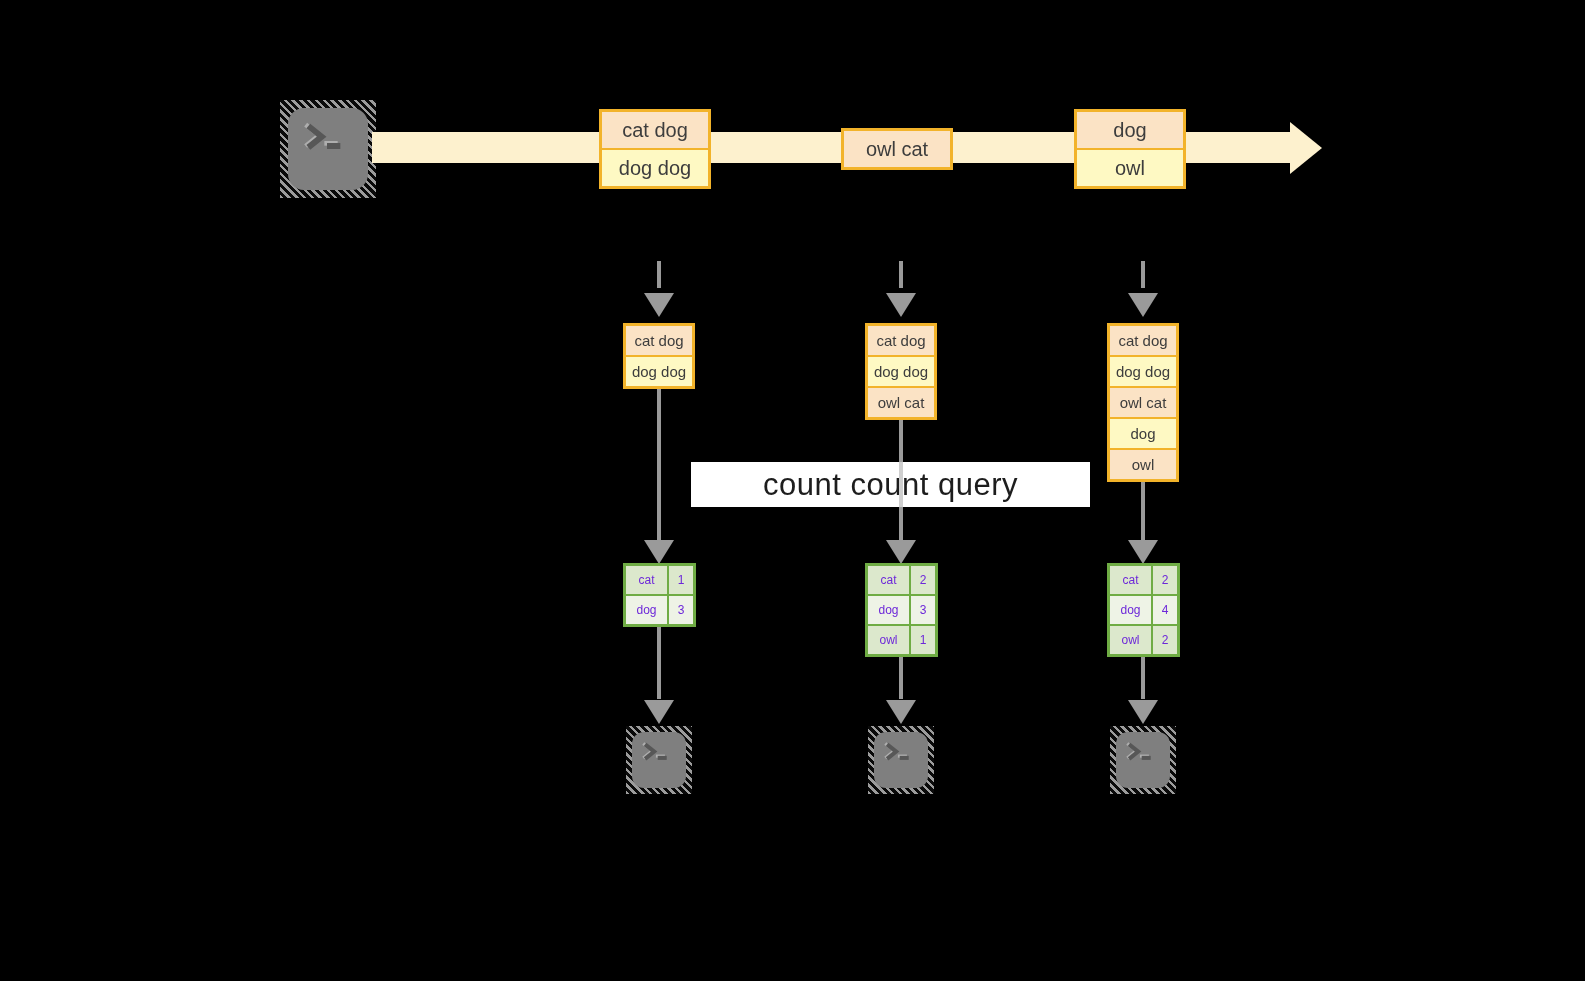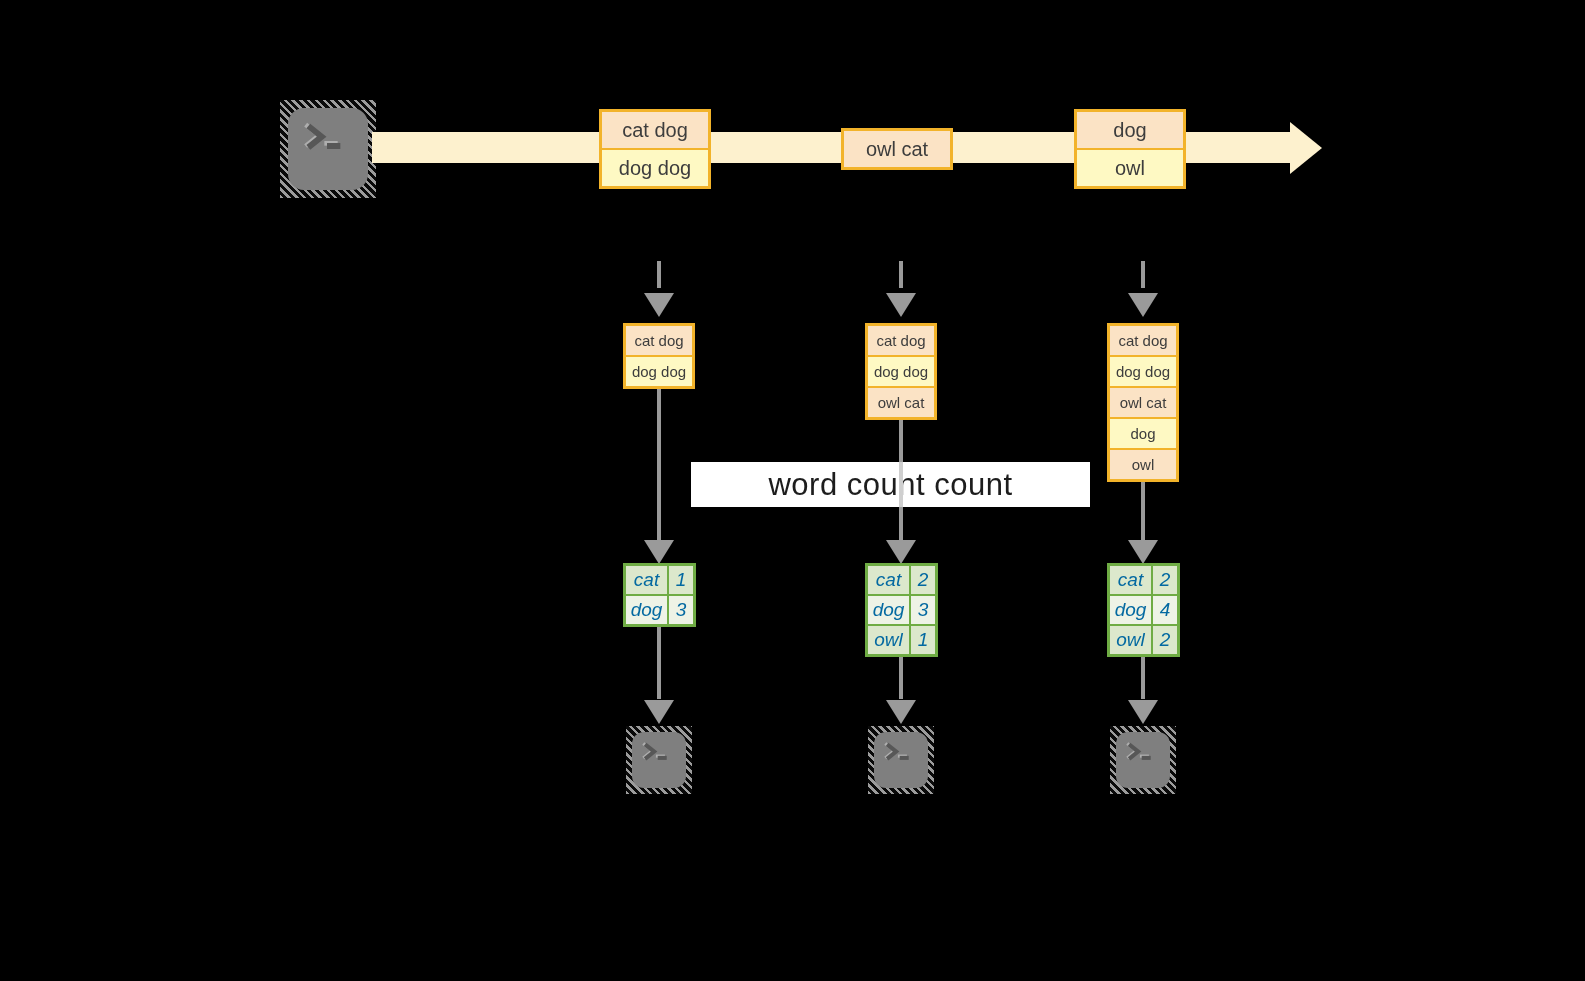--- a/index.html
+++ b/index.html
@@ -30,21 +30,21 @@
   .stack .ocell{height:29px;font-size:15px;}
 
   
   .stem{position:absolute;width:4px;background:#9a9a9a;z-index:1;}
   .ah{position:absolute;width:0;height:0;border-left:15px solid transparent;border-right:15px solid transparent;
       border-top:24px solid #9a9a9a;z-index:1;}
 
   
   .gtable{position:absolute;width:67px;border:3px solid #6fac44;background:#6fac44;display:flex;flex-direction:column;gap:2px;z-index:2;}
   .grow{display:flex;height:28px;gap:2px;}
-  .grow>div{display:flex;align-items:center;justify-content:center;font-size:19px;color:#0369a1;font-style:italic;}
+  .grow>div{display:flex;align-items:center;justify-content:center;font-size:12px;color:#6d28d9;}
   .gword{width:41px;}
   .gcount{flex:1;}
   .grow.dark>div{background:#dce8cc;}
   .grow.light>div{background:#eef3e6;}
 
   
   .band{position:absolute;left:691px;top:462px;width:399px;height:45px;background:#ffffff;z-index:3;
         display:flex;align-items:center;justify-content:center;}
   .band span{font-size:31px;color:#1d1d1d;letter-spacing:0.5px;}
   .band-line{position:absolute;left:899px;top:462px;width:4px;height:45px;background:#cfcfcf;z-index:4;}
@@ -194,17 +194,17 @@
       <svg class="glyph" viewBox="0 0 40 30" width="36" height="27" style="margin:7px 0 0 5px;">
         <path class="ghost" d="M7 5 L17 13 L7 21"></path>
         <path class="main" d="M9 6 L19 14 L9 22"></path>
         <path class="ghost" d="M21 19 H31"></path>
         <path class="main" d="M23 21 H33"></path>
       </svg>
     </div>
   </div>
 
   <div class="band">
-    <span>word count count</span>
+    <span>count count query</span>
   </div>
   <div class="band-line"></div>
 
 </div>
 
 </body></html>

